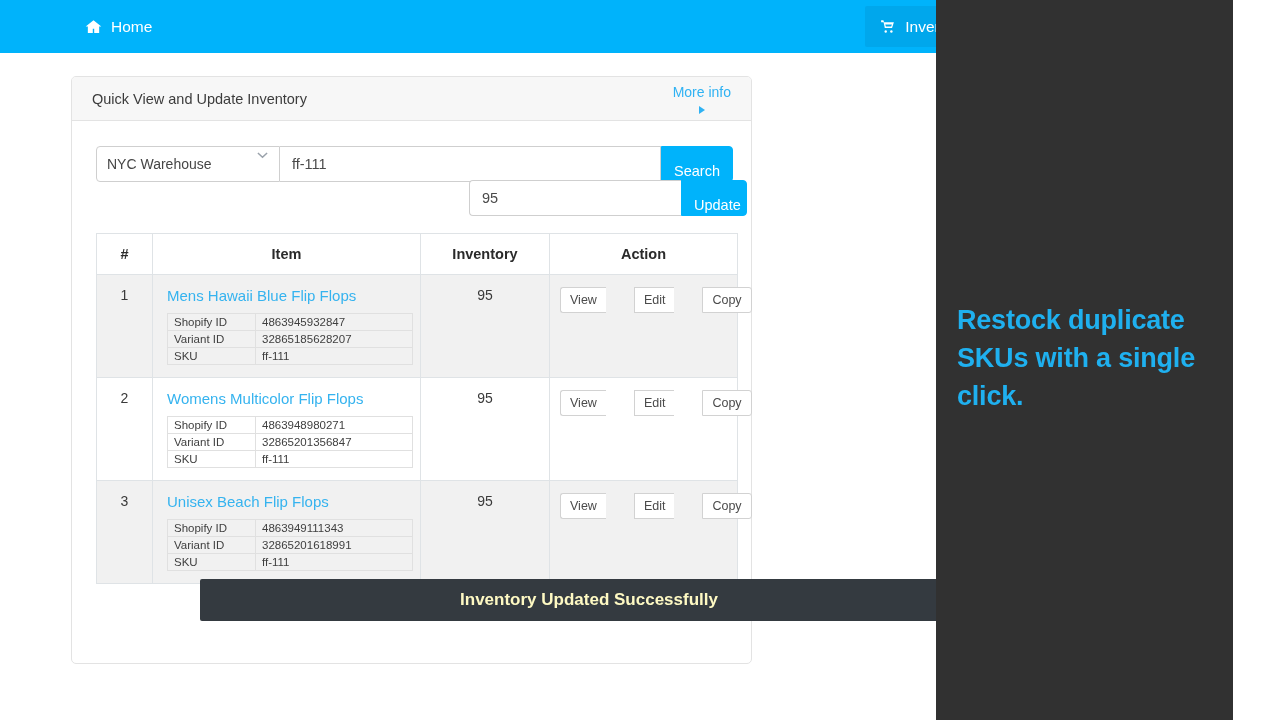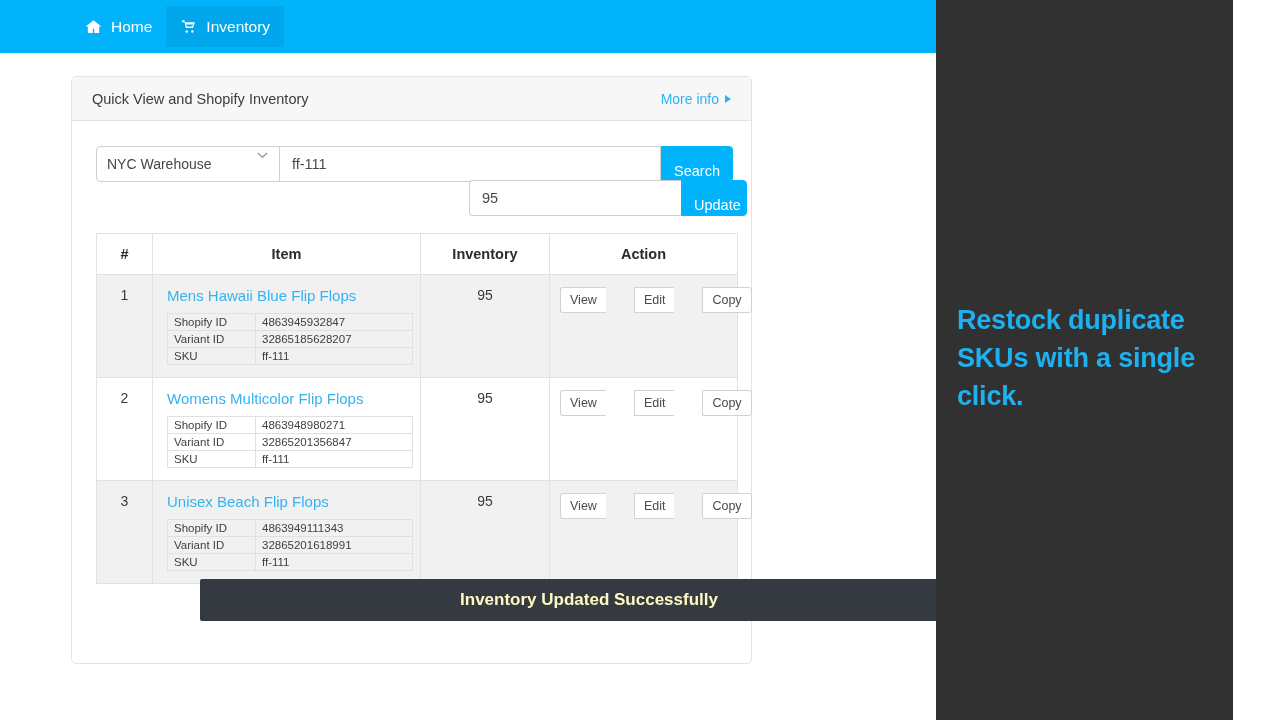--- a/index.html
+++ b/index.html
@@ -18,20 +18,21 @@
     position: absolute; left:0; top:0; width:983px; height:720px;
     background:#ffffff; overflow:hidden;
   }
 
   
   .navbar {
     position:absolute; left:0; top:0; width:983px; height:53px;
     background:#00b3fb;
     display:flex; align-items:center;
     padding-left:71px;
+    justify-content:space-between;
   }
   .nav-item {
     display:flex; align-items:center; gap:9px;
     height:41px; padding:0 14px;
     color:#ffffff; font-size:15.5px; line-height:41px;
     cursor:pointer; border-radius:2px;
     white-space:nowrap;
   }
   .nav-item.active { background:#00a7ec; }
   .nav-icon { display:inline-flex; align-items:center; justify-content:center; width:17px; height:17px; }
@@ -48,21 +49,21 @@
     height:44px;
     background:#f7f7f7;
     border-bottom:1px solid #e3e3e3;
     border-radius:4px 4px 0 0;
     display:flex; align-items:center; justify-content:space-between;
     padding:0 20px 0 20px;
   }
   .card-header-title { font-size:14.5px; color:#3c3c3c; }
   .more-info {
     font-size:14px; color:#2fb2f3; cursor:pointer;
-    display:flex; align-items:center; gap:6px;
+    display:flex; align-items:center; gap:6px;flex-direction:column;
   }
   .caret-right {
     width:0; height:0;
     border-left:6px solid #2fb2f3;
     border-top:4.5px solid transparent;
     border-bottom:4.5px solid transparent;
     display:inline-block;
   }
 
   .card-body { padding:25px 22px 0 24px; }
@@ -223,21 +224,21 @@
             <circle cx="17.5" cy="19" r="1.7"></circle>
           </svg>
         </span>
         <span>Inventory</span>
       </div>
     </div>
 
     <div class="card">
 
       <div class="card-header">
-        <span class="card-header-title">Quick View and Shopify Inventory</span>
+        <span class="card-header-title">Quick View and Update Inventory</span>
         <span class="more-info">
           <span>More info</span>
           <span class="caret-right"></span>
         </span>
       </div>
 
       <div class="card-body">
 
         <div class="search-row">
           <span class="select-wrap">

